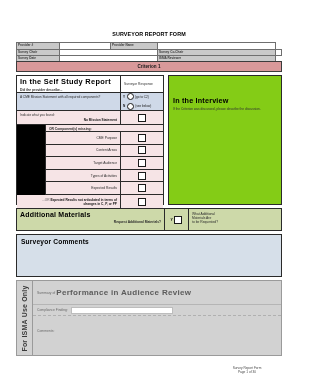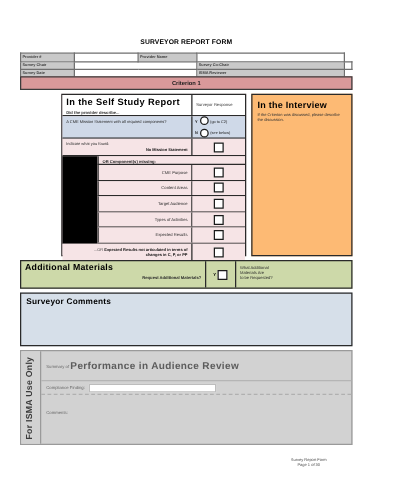--- a/index.html
+++ b/index.html
@@ -94,21 +94,20 @@
   }
 
   
   .ssr {
     width: 148px;
     border: 0.8px solid #2a2a2a;
     box-sizing: border-box;
     background: #f6e4e6;
     display: flex;
     flex-direction: column;
-    margin-left: 33px;
   }
   .ssr-head {
     display: flex;
     border-bottom: 0.8px solid #2a2a2a;
     background: #ffffff;
     height: 22px;
   }
   .ssr-head-left {
     flex: 1;
     padding: 2px 3px 0 3px;
@@ -286,22 +285,22 @@
     justify-content: center;
   }
   .or-text .lead { font-weight: normal; color: #555; }
   .or-text .strong { font-weight: bold; color: #111; }
 
   
   .interview {
     flex: 1;
     border: 0.8px solid #2a2a2a;
     box-sizing: border-box;
-    background: #fdba74;
-    padding: 3px 4px;
+    background: #84cc16;
+    padding: 20px 4px;
   }
   .iv-title {
     font-size: 7.2px;
     font-weight: bold;
     letter-spacing: 0.2px;
   }
   .iv-sub {
     font-size: 3.2px;
     color: #333;
     margin-top: 2px;

